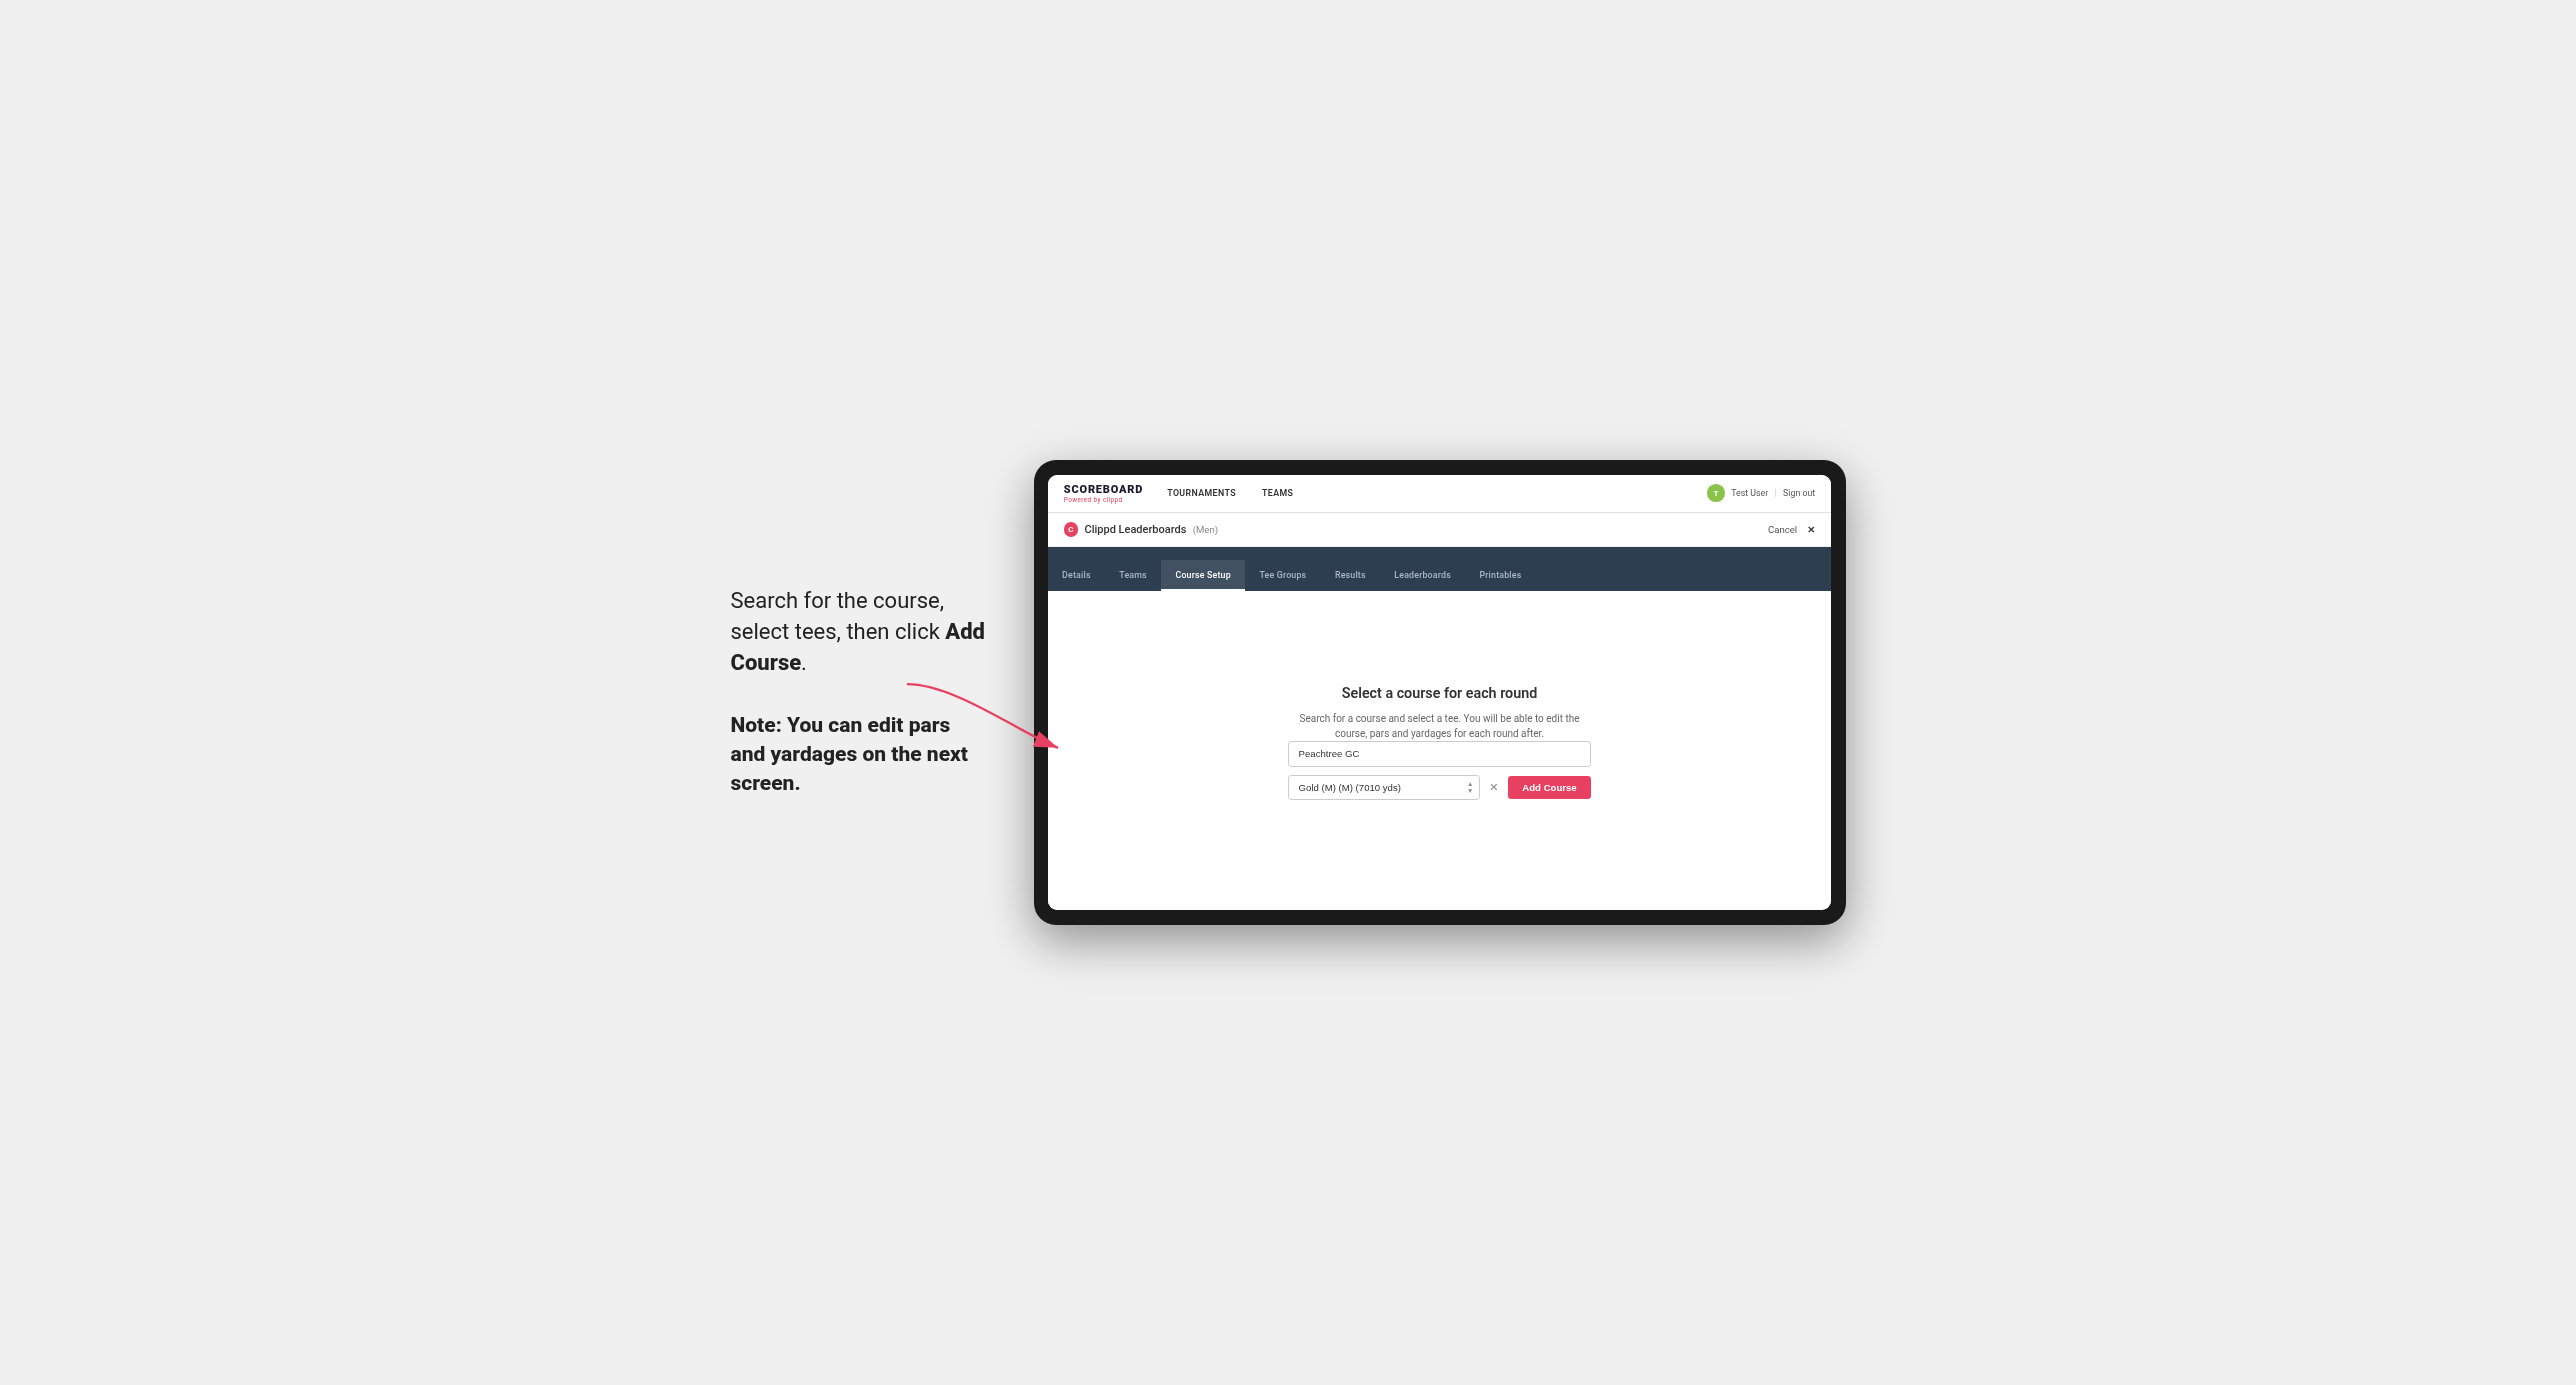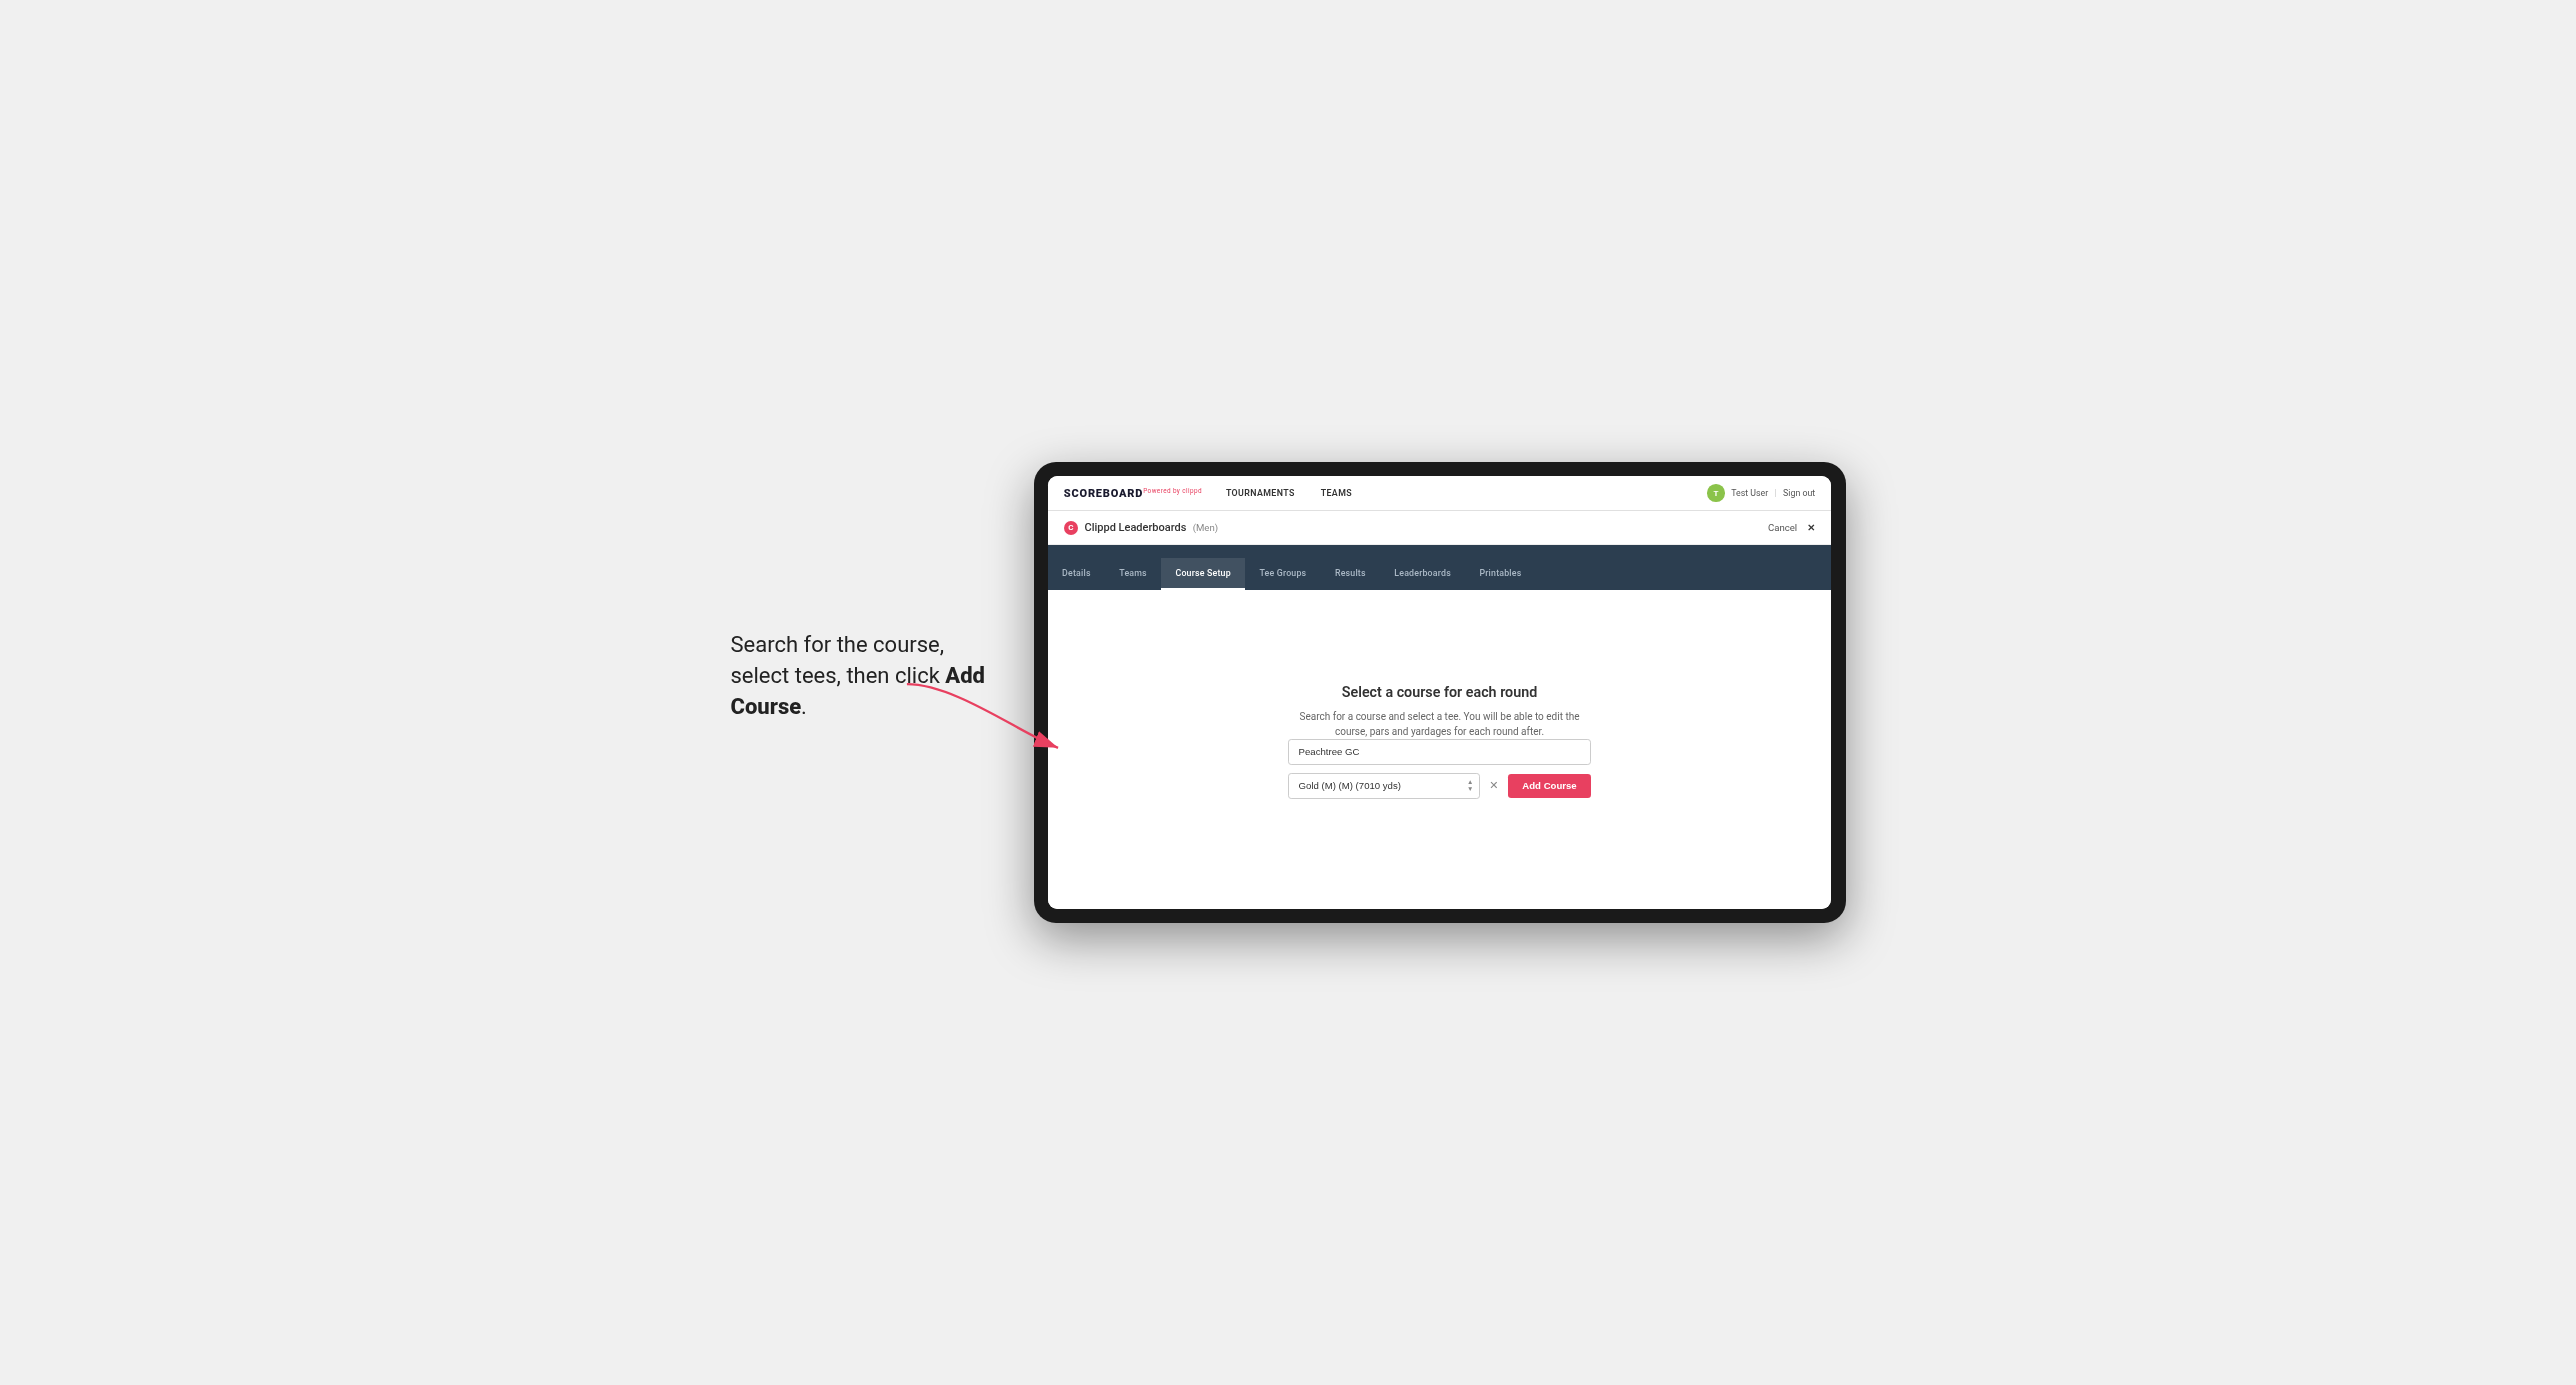--- a/index.html
+++ b/index.html
@@ -65,21 +65,21 @@
       align-items: center;
       justify-content: space-between;
     }
     .app-header-left {
       display: flex;
       align-items: center;
       gap: 24px;
     }
     .logo-area {
       display: flex;
-      flex-direction: row;
+      flex-direction: column;
     }
     .logo-title {
       font-size: 11px;
       font-weight: 900;
       letter-spacing: 0.8px;
       color: #1a1a2e;
       text-transform: uppercase;
     }
     .logo-subtitle {
       font-size: 6.4px;
@@ -301,20 +301,21 @@
   </style>
 </head>
 <body>
 
 <div class="page-wrapper">
 
   <div class="instruction-panel">
     <div class="main-text">
       Search for the course, select tees, then click <strong>Add Course</strong><span>.</span>
     </div>
+    <div class="note-text">Note: You can edit pars and yardages on the next screen.</div>
   </div>
 
   <div class="tablet-frame">
     <div class="tablet-screen">
 
       <div class="app-header">
         <div class="app-header-left">
           <div class="logo-area">
             <div class="logo-title">SCOREBOARD</div>
             <div class="logo-subtitle">

